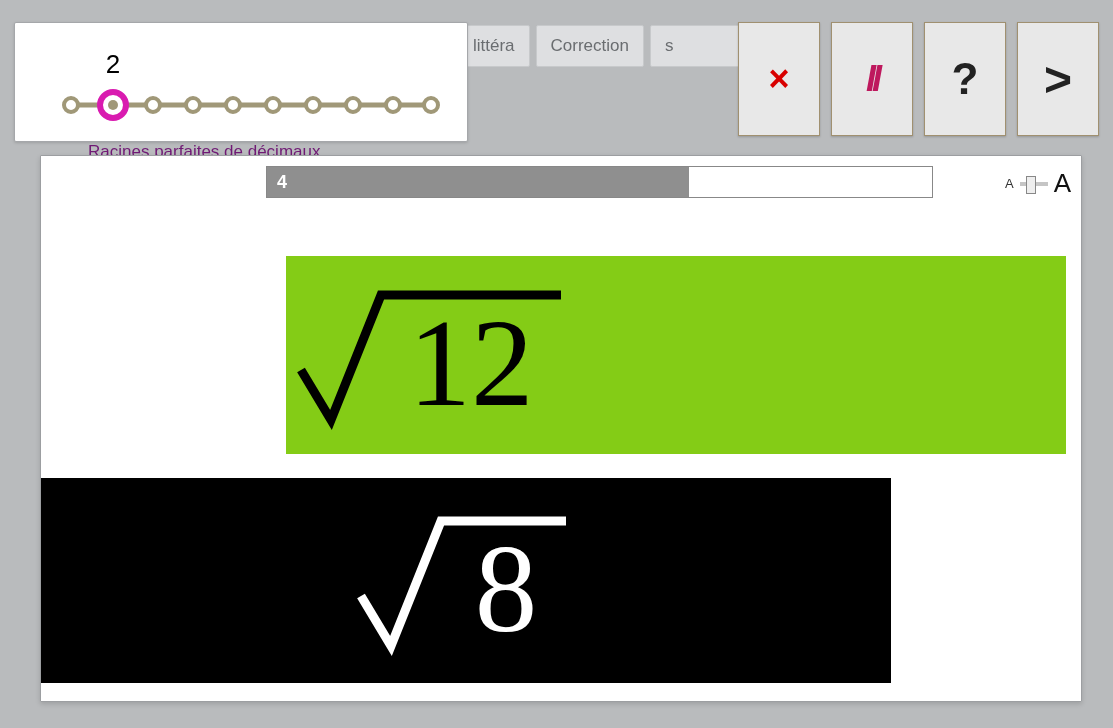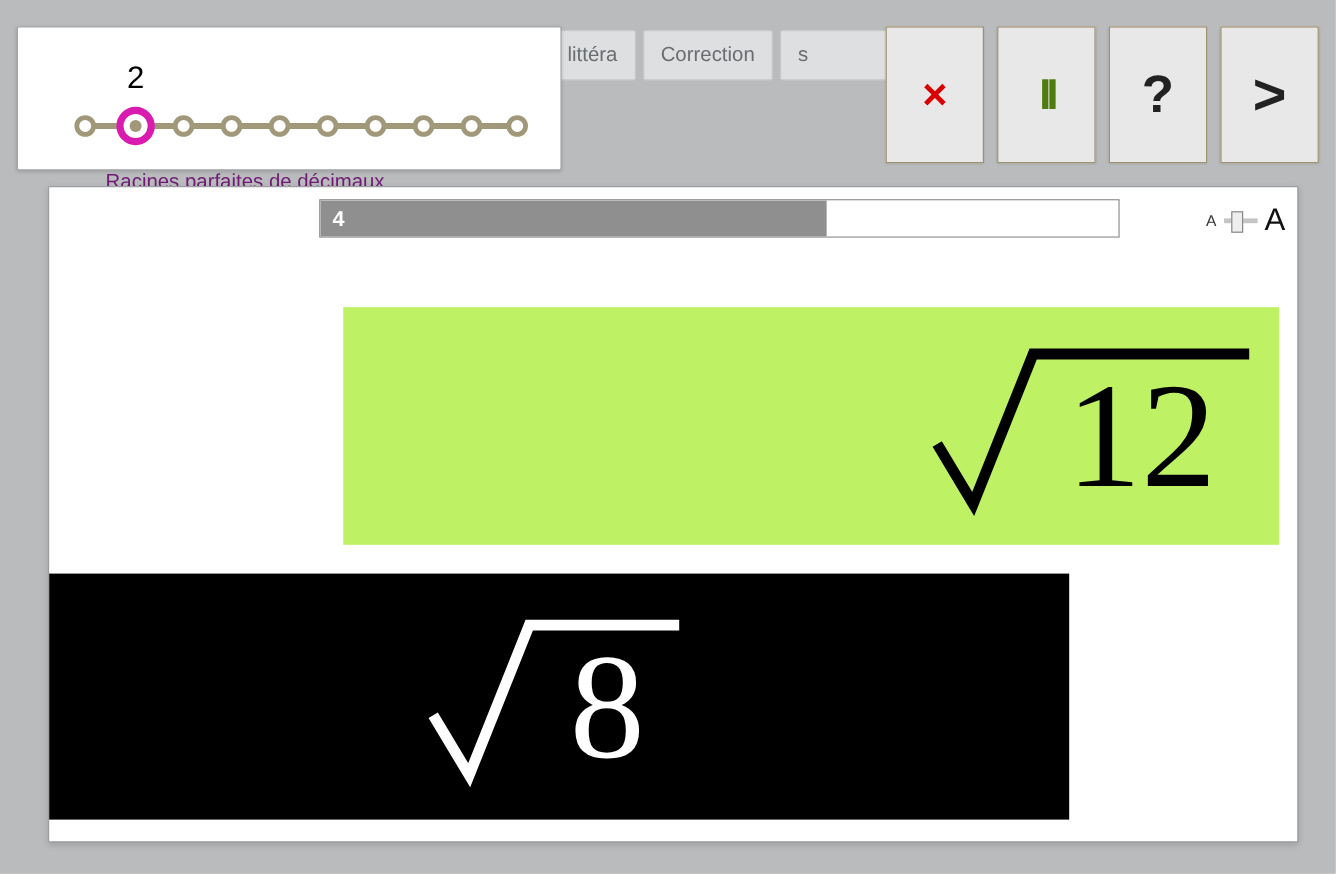--- a/index.html
+++ b/index.html
@@ -72,21 +72,21 @@
     border: 1px solid #a09070;
     box-shadow: 0 1px 2px rgba(0,0,0,0.2);
     display: flex;
     align-items: center;
     justify-content: center;
     cursor: pointer;
     font-size: 40px;
     font-weight: bold;
   }
   .ctrl-btn .close-x { color: #d80000; font-size: 36px; }
-  .ctrl-btn .pause   { color: #4d7c0f; font-size: 36px; letter-spacing: -4px;}
+  .ctrl-btn .pause   { color: #be185d; font-size: 36px; letter-spacing: -4px; font-style: italic;}
   .ctrl-btn .qmark   { color: #222; font-size: 44px; font-weight: bold;}
   .ctrl-btn .arrow   { color: #222; font-size: 48px; font-weight: bold;}
 
   
   .panel {
     position: absolute;
     top: 155px;
     left: 40px;
     width: 1040px;
     height: 545px;
@@ -154,24 +154,24 @@
     background: #eee;
     border: 1px solid #888;
   }
 
   
   .question-row {
     margin-top: 50px;
     margin-left: 245px;
     width: 780px;
     height: 198px;
-    background: #bef264;
-    display: flex;
-    align-items: center;
-    justify-content: flex-end;
+    background: #84cc16;
+    display: flex;
+    align-items: center;
+    justify-content: flex-start;
   }
   .answer-row {
     margin-top: 24px;
     margin-left: 0;
     width: 850px;
     height: 205px;
     background: #000000;
     display: flex;
     align-items: center;
     justify-content: center;

